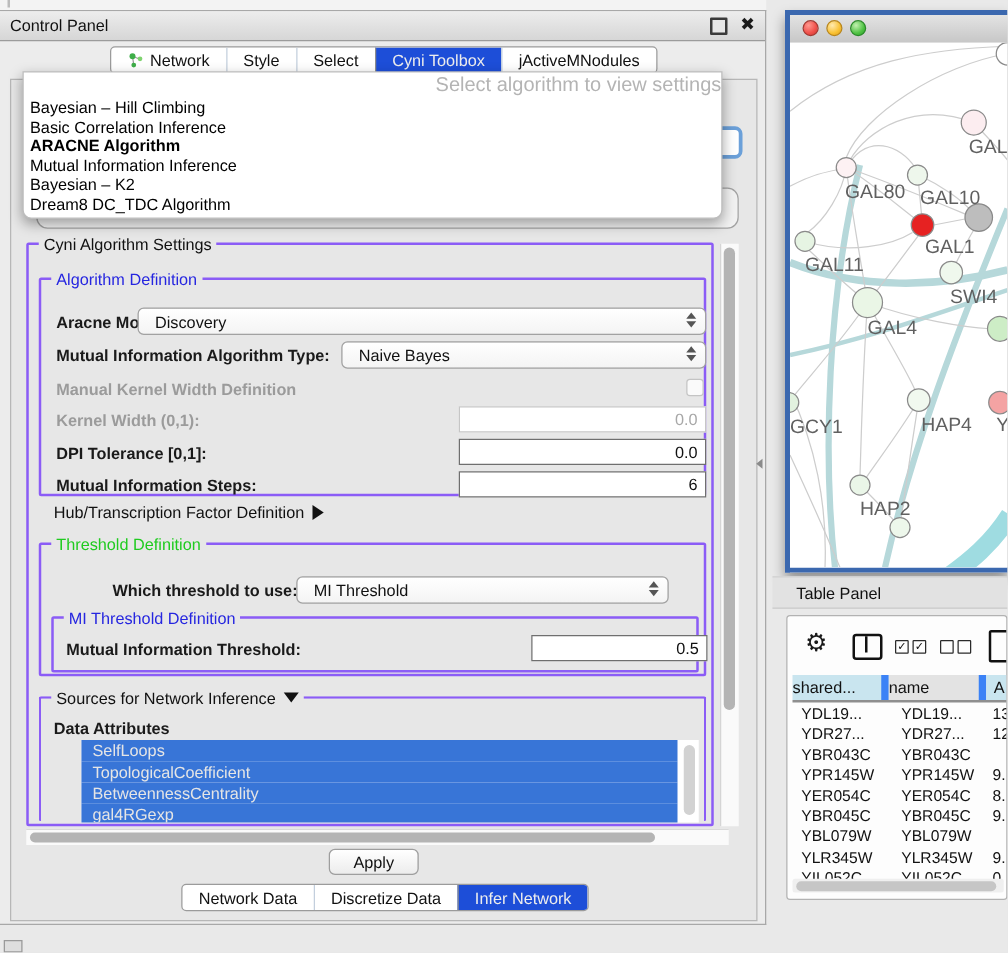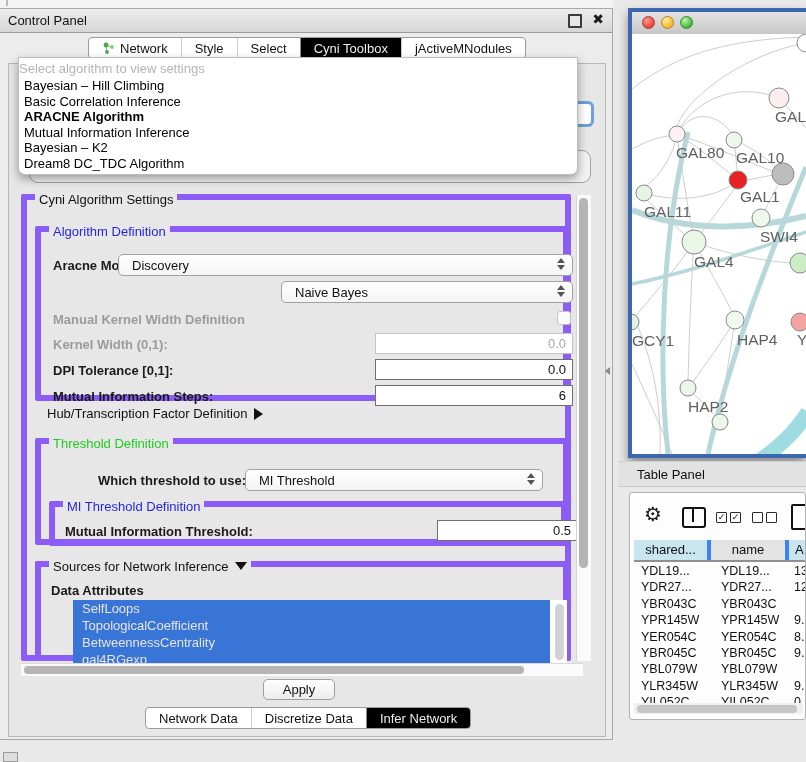--- a/index.html
+++ b/index.html
@@ -18,32 +18,32 @@
   .titlebar .title{position:absolute;left:8px;top:4px;font-size:13px;color:#111;}
   .float-btn{position:absolute;right:30px;top:5px;width:10px;height:10px;
     border:2px solid #3a3a3a;background:#e6e6e6;border-radius:1px;}
   .close-btn{position:absolute;right:8px;top:2px;font-size:14px;font-weight:bold;color:#1a1a1a;}
   
   .seg-bar{height:22px;display:flex;background:#fff;border:1px solid #9b9b9b;
     border-radius:4px;overflow:hidden;box-sizing:border-box;}
   .seg{display:flex;align-items:center;padding:0 13px;font-size:13px;color:#111;
     border-left:1px solid #c3cfdd;white-space:nowrap;}
   .seg:first-child{border-left:none;}
-  .seg.sel{background:#000000;color:#ededed;border-left-color:#8d8d8d;}
+  .seg.sel{background:#1d4ed8;color:#ededed;border-left-color:#8d8d8d;}
   .seg .tabicon{margin-right:5px;display:inline-flex;}
   
   #tab-content{left:8px;top:54px;width:598px;height:674px;background:#e7e7e7;
     border:1px solid #b7b7b7;box-sizing:border-box;}
   
   .ghost-combo{left:537px;top:37px;width:48px;height:26px;border:3px solid #6ba0d9;
     border-radius:6px;background:#fff;box-sizing:border-box;}
   .ghost-box{left:20px;top:86px;width:562px;height:33px;border:1px solid #a3a3a3;
     border-radius:9px;background:#f2f2f2;box-sizing:border-box;}
   
-  .fieldset{border:6px solid #8b5cf6;border-radius:2px;box-sizing:border-box;}
+  .fieldset{border:2px solid #8b5cf6;border-radius:2px;box-sizing:border-box;}
   .legend{position:absolute;top:-8px;left:8px;background:#e7e7e7;padding:0 4px;
     font-size:13px;color:#111;white-space:nowrap;}
   .legend.blue{color:#2626e0;}
   .legend.green{color:#1fcb1f;}
   .lbl{position:absolute;font-size:13px;font-weight:bold;color:#1a1a1a;white-space:nowrap;}
   .lbl.dis{color:#9b9b9b;}
   .combo{position:absolute;height:22px;background:linear-gradient(#ffffff,#f4f4f4);
     border:1px solid #a2a2a2;border-radius:5px;box-sizing:border-box;
     display:flex;align-items:center;}
   .combo .ctext{font-size:13px;color:#111;padding-left:13px;flex:1;}
@@ -70,21 +70,21 @@
   .vthumb{position:absolute;left:2px;top:3px;width:9px;background:#b4b4b4;border-radius:5px;}
   .htrack{background:#fafafa;border-top:1px solid #d9d9d9;}
   .hthumb{position:absolute;left:3px;top:2px;height:8px;background:#b4b4b4;border-radius:5px;}
   .btn{position:absolute;height:21px;background:linear-gradient(#ffffff,#ececec);
     border:1px solid #9e9e9e;border-radius:5px;font-size:13px;color:#111;
     text-align:center;line-height:19px;box-sizing:border-box;}
   
   #algo-popup{left:18px;top:48px;width:560px;height:118px;background:#fff;
     border:1px solid #bdbdbd;border-radius:0 0 7px 7px;
     box-shadow:0 4px 10px rgba(0,0,0,0.35);padding-top:2px;box-sizing:border-box;}
-  .popup-prompt{text-align:left;color:#b4b4b4;font-size:13px;height:18px;line-height:18px;}
+  .popup-prompt{text-align:right;color:#b4b4b4;font-size:16px;height:18px;line-height:18px;}
   .popup-item{font-size:13px;color:#000;height:15.5px;line-height:15.5px;padding-left:5px;white-space:nowrap;}
   .popup-item.bold{font-weight:bold;}
   
   #net-win{left:628px;top:8px;width:178px;height:450px;box-sizing:border-box;
     border:4px solid #3b68af;border-right:none;background:#fff;
     box-shadow:0 6px 10px rgba(0,0,0,0.4);}
   #net-titlebar{position:absolute;left:0;top:0;right:0;height:22px;
     background:linear-gradient(#e3e3e3,#c7c7c7);border-bottom:1px solid #9a9a9a;}
   .tl{position:absolute;top:4px;width:13px;height:13px;border-radius:50%;box-sizing:border-box;}
   .tl.red{left:10px;background:radial-gradient(circle at 35% 30%,#ff9890,#ef4f49 60%,#c43a34);border:1px solid #a23a33;}
@@ -99,21 +99,21 @@
     border:1px solid #b2b2b2;border-radius:3px;box-sizing:border-box;overflow:hidden;}
   .gear{position:absolute;left:14px;top:9px;font-size:20px;color:#1a1a1a;}
   .colicon{position:absolute;left:52px;top:14px;width:20px;height:17px;border:2px solid #111;border-radius:3px;}
   .colicon::after{content:"";position:absolute;left:8px;top:0;width:2px;height:13px;background:#111;}
   .cbpair{position:absolute;top:19px;display:flex;gap:3px;}
   .cbpair .bx{width:9px;height:9px;border:1.5px solid #2a2a2a;border-radius:1px;
     font-size:9px;line-height:8px;color:#111;text-align:center;}
   .particon{position:absolute;left:161px;top:11px;width:18px;height:22px;border:2px solid #111;border-radius:2px;}
   .thead{position:absolute;left:4px;top:47px;width:172px;height:22px;border-bottom:2px solid #8f8f8f;box-sizing:border-box;}
   .th{position:absolute;top:0;height:20px;line-height:20px;font-size:13px;color:#111;
-    text-align:center;border-right:4px solid #3b82f6;box-sizing:border-box;overflow:hidden;white-space:nowrap;}
+    text-align:left;border-right:6px solid #3b82f6;box-sizing:border-box;overflow:hidden;white-space:nowrap;}
   .tbody{position:absolute;left:4px;top:70px;width:172px;height:141px;overflow:hidden;}
   .trow{position:absolute;left:0;width:172px;height:16.4px;}
   .trow span{position:absolute;top:0;font-size:12.5px;line-height:16.4px;color:#111;
     white-space:nowrap;overflow:hidden;}
   .c1{left:7px;width:68px;}
   .c2{left:87px;width:66px;}
   .c3{left:160px;width:14px;}
   #tbl-hscroll{position:absolute;left:4px;top:210px;width:169px;height:11px;background:#efefef;border-radius:2px;}
   #tbl-hscroll .hthumb{width:160px;background:#c6c6c6;}
   
@@ -178,20 +178,21 @@
 
         <span class="lbl" style="left:12px;top:26px;">Aracne Mode:</span>
         <div class="combo" style="left:77px;top:22px;width:455px;">
           <span class="ctext">Discovery</span>
           <span class="carrows">
               <span class="up"></span>
               <span class="dn"></span>
             </span>
         </div>
 
+        <span class="lbl" style="left:12px;top:53px;">Mutual Information Algorithm Type:</span>
         <div class="combo" style="left:240px;top:49px;width:292px;">
           <span class="ctext">Naive Bayes</span>
           <span class="carrows">
               <span class="up"></span>
               <span class="dn"></span>
             </span>
         </div>
 
         <span class="lbl dis" style="left:12px;top:80px;">Manual Kernel Width Definition</span>
         <span class="checkbox" style="left:516px;top:79px;"></span>

